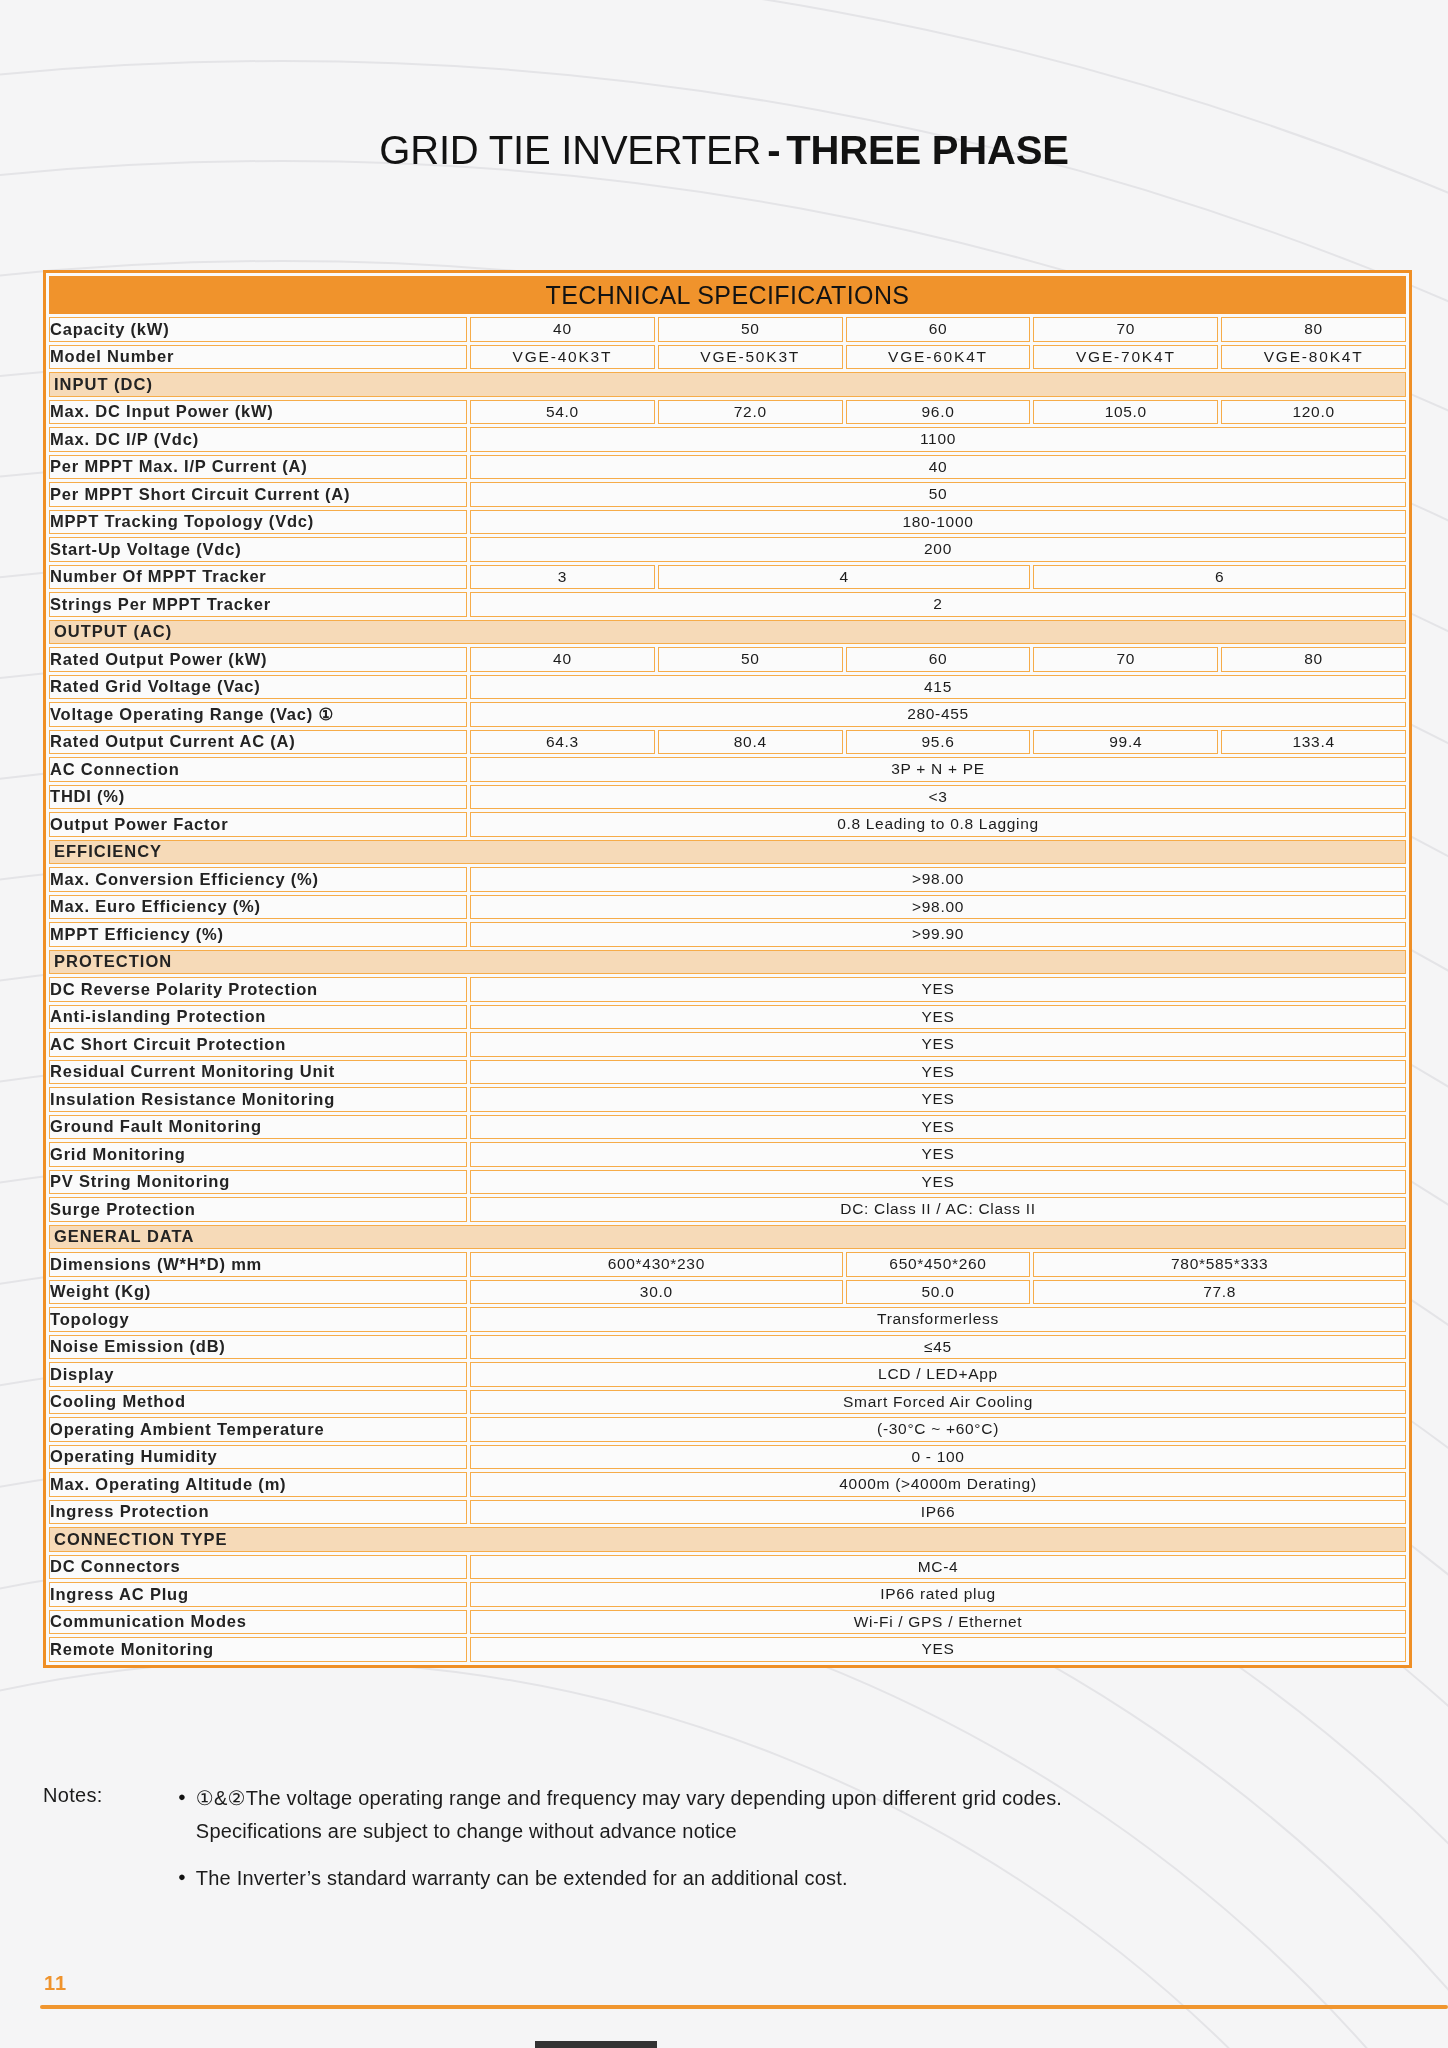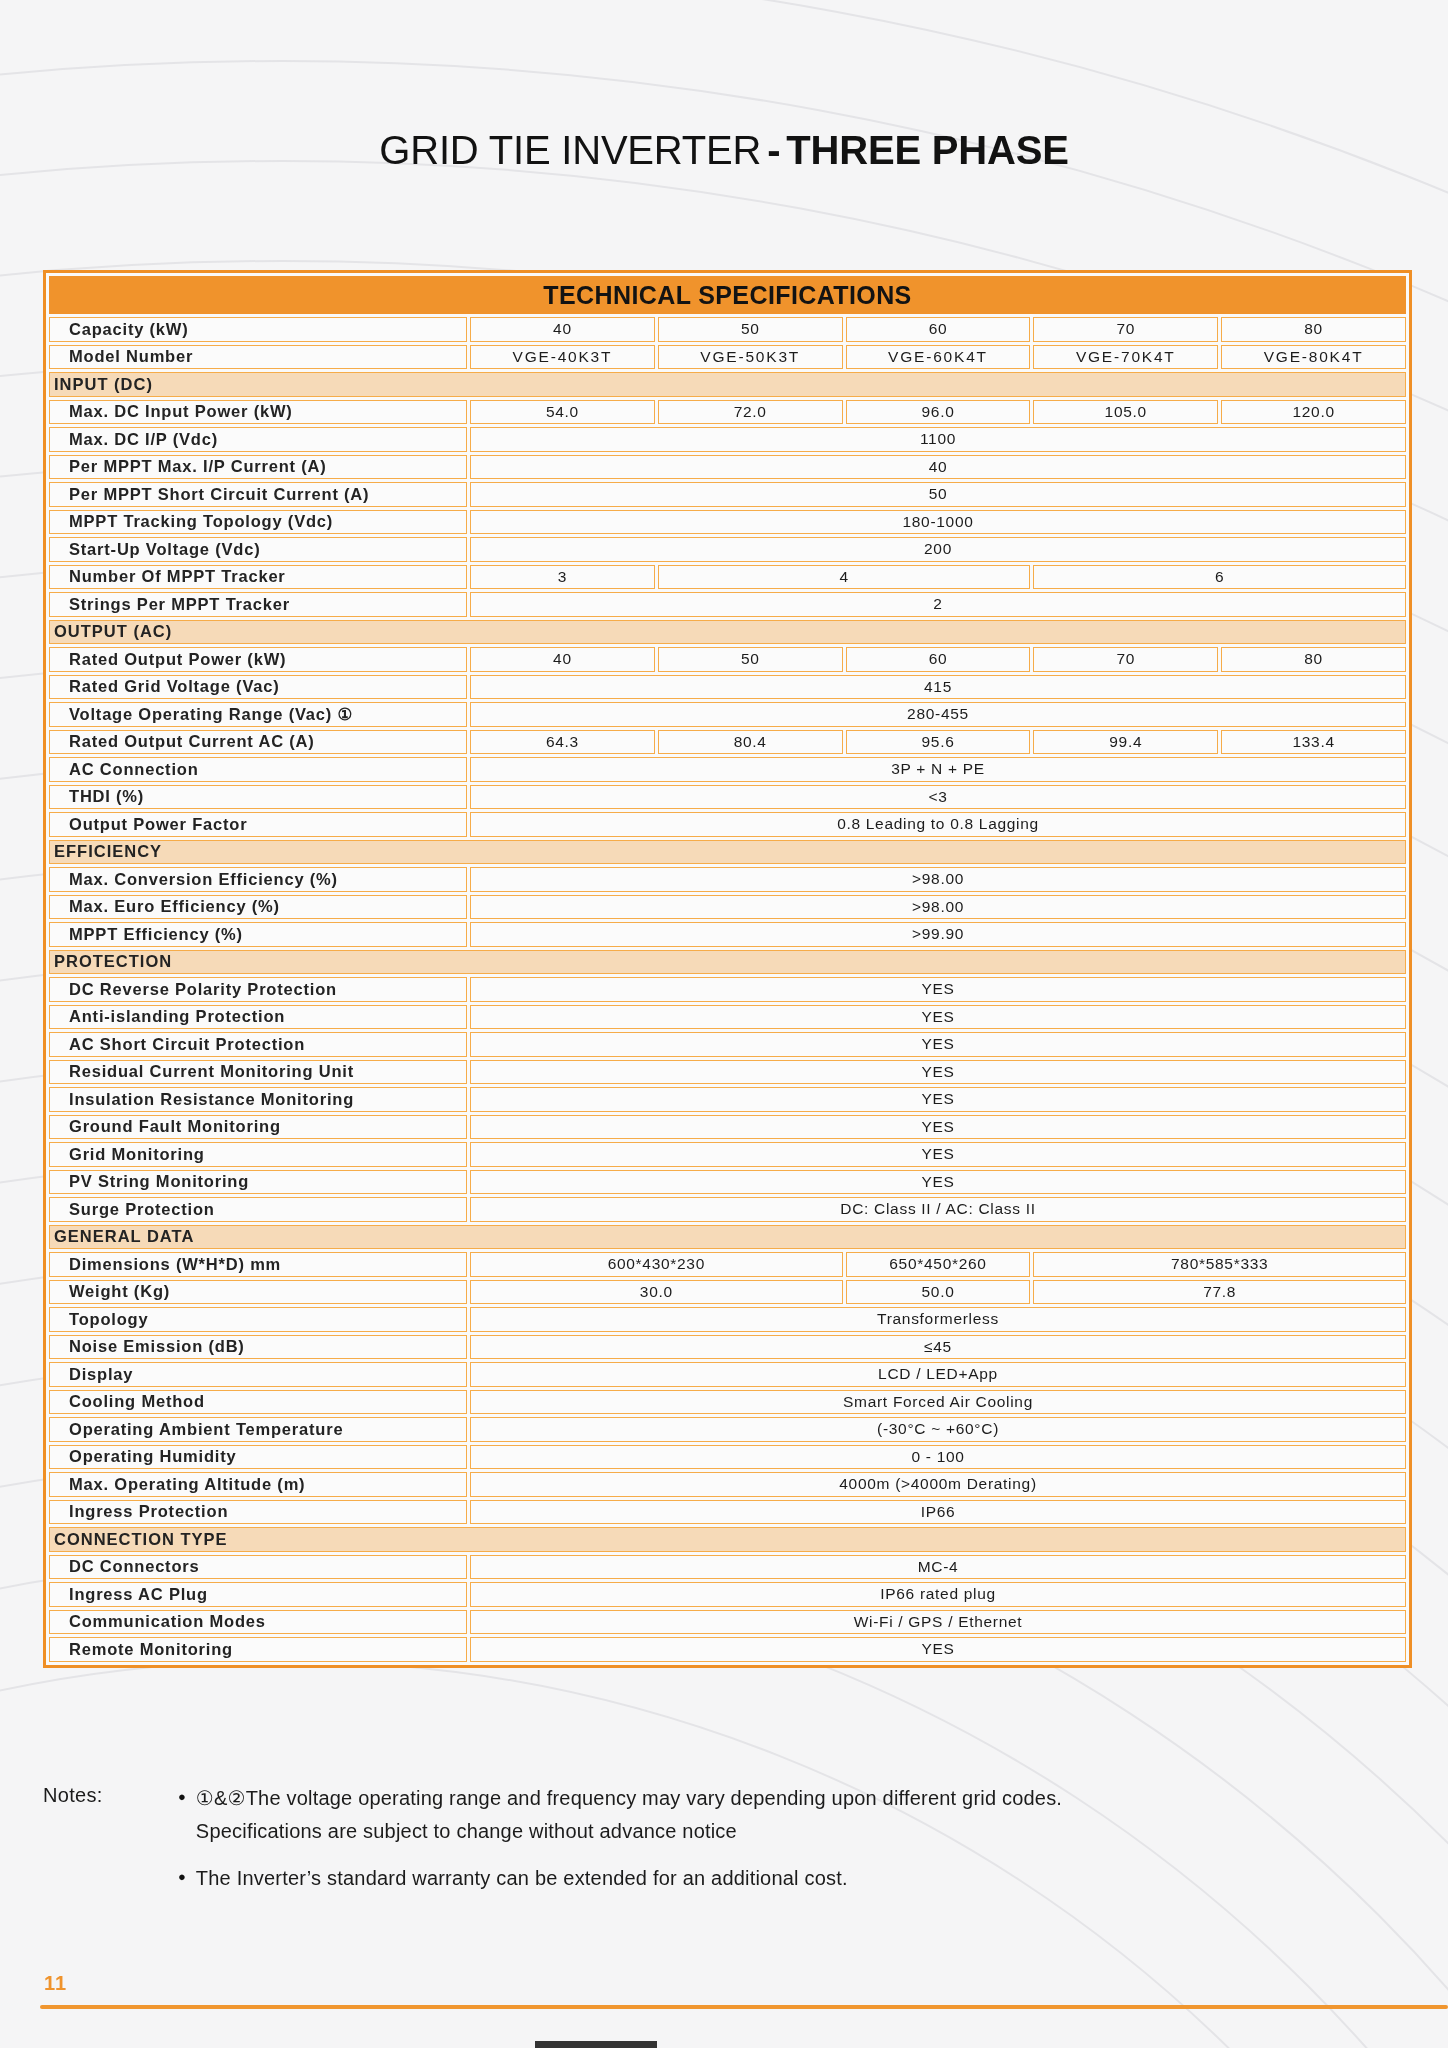--- a/index.html
+++ b/index.html
@@ -29,35 +29,35 @@
     width:1369px;
     border-collapse:separate;
     border-spacing:3px;
     table-layout:fixed;
     background:#FAFAFA;
     border:3px solid #EF8F25;
   }
   table.spec th.main-header{
     background:#F0932C;
     height:36px;
-    font-size:25px;font-weight:700;letter-spacing:0.4px;
+    font-size:25px;font-weight:400;letter-spacing:0.4px;
     color:#131313;text-align:center;
   }
   table.spec td{
     border:1.5px solid #F6AC49;
     background:#FBFBFB;
     height:22.5px;
     padding:0 4px;
     font-size:15.5px;
     text-align:center;
     letter-spacing:0.7px;
     overflow:hidden;white-space:nowrap;
   }
   table.spec td.label-cell{
-    text-align:left;padding-left:19px;
+    text-align:left;padding-left:0;
     font-size:16.5px;font-weight:600;letter-spacing:0.8px;
     color:#232323;
   }
   table.spec td.section-cell{
     background:#F6DAB8;
     text-align:left;
     font-size:16.5px;font-weight:600;letter-spacing:1px;
     color:#232323;
   }
   table.spec td.value-cell{font-weight:500;color:#1c1c1c;}

